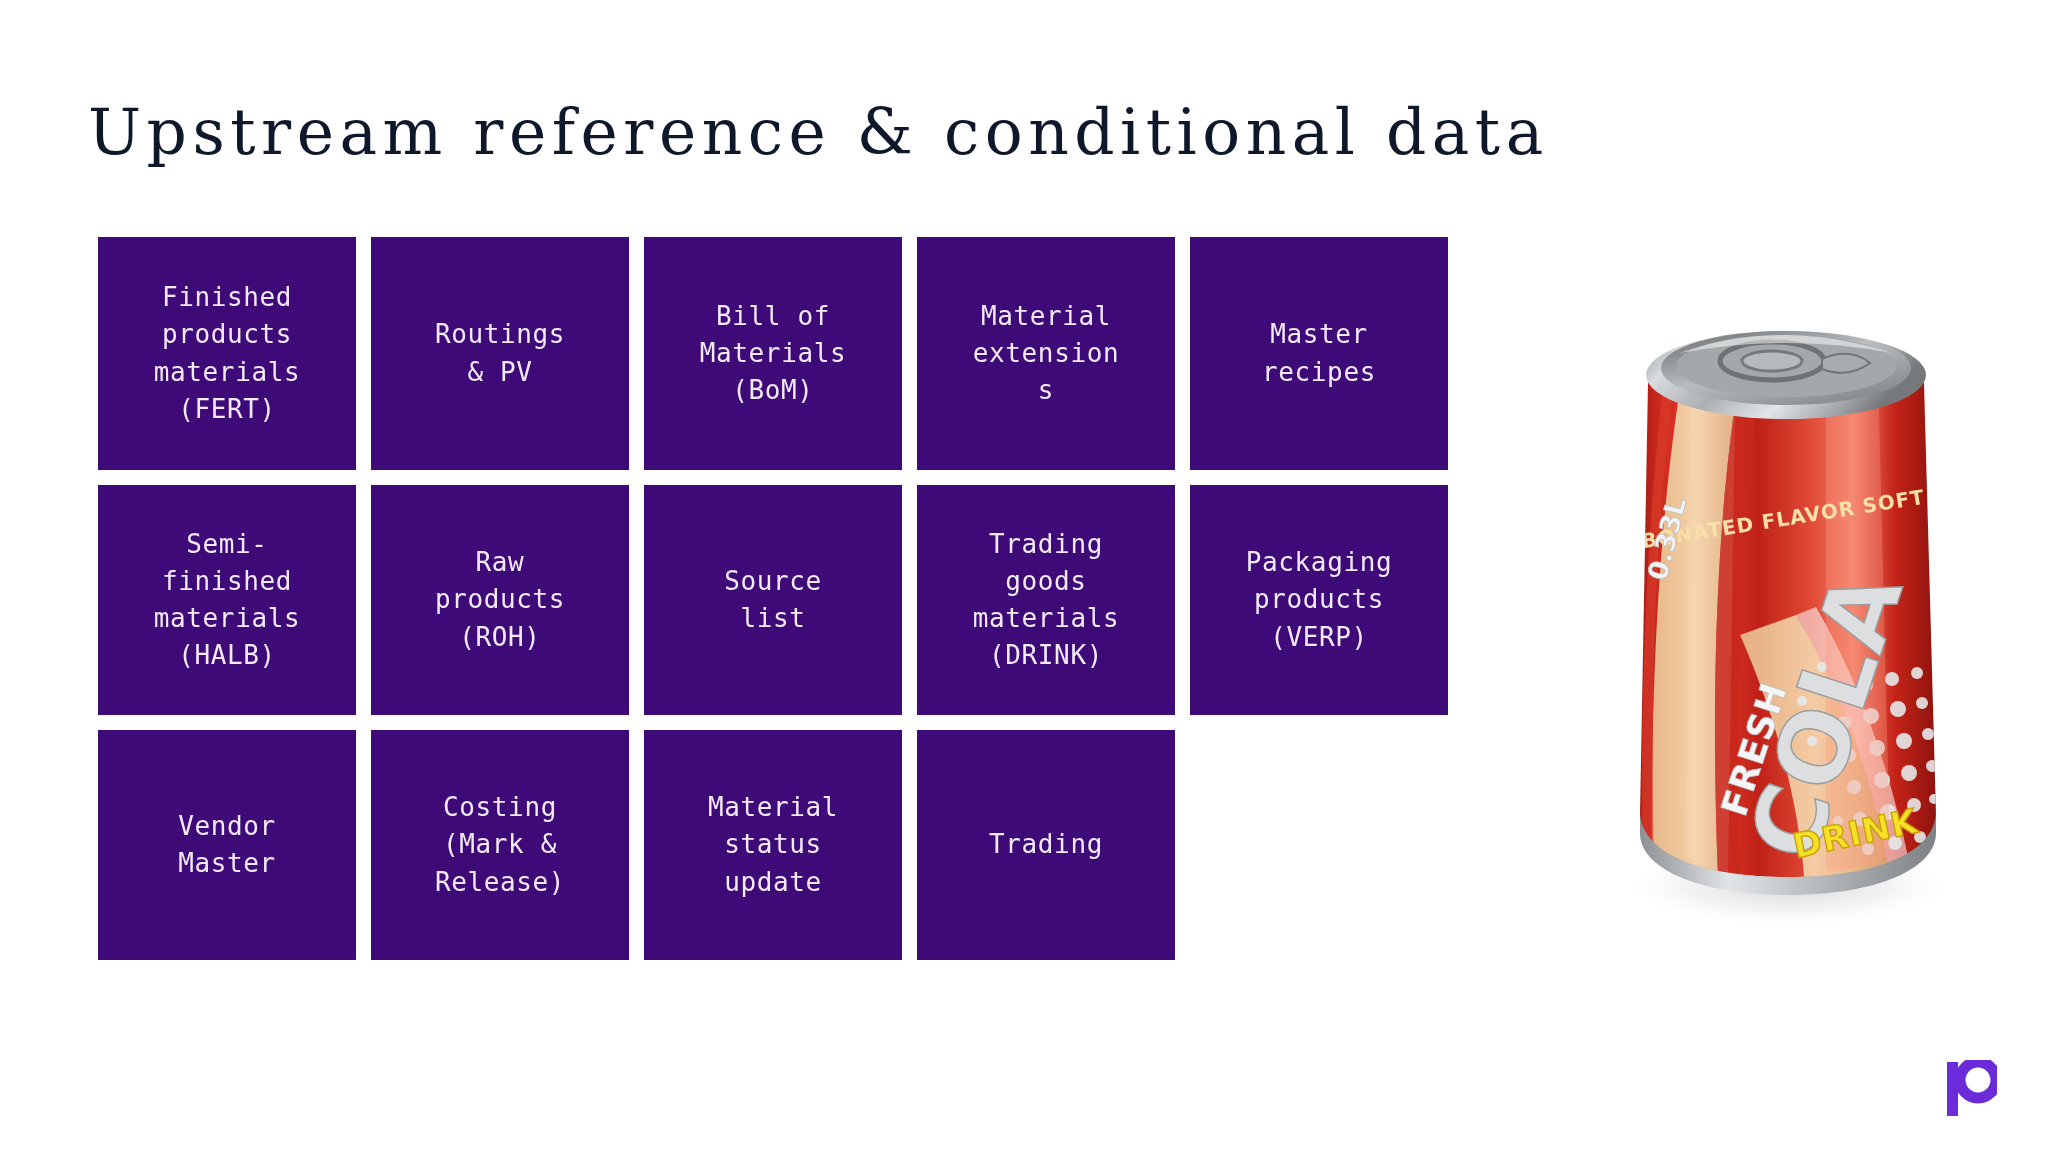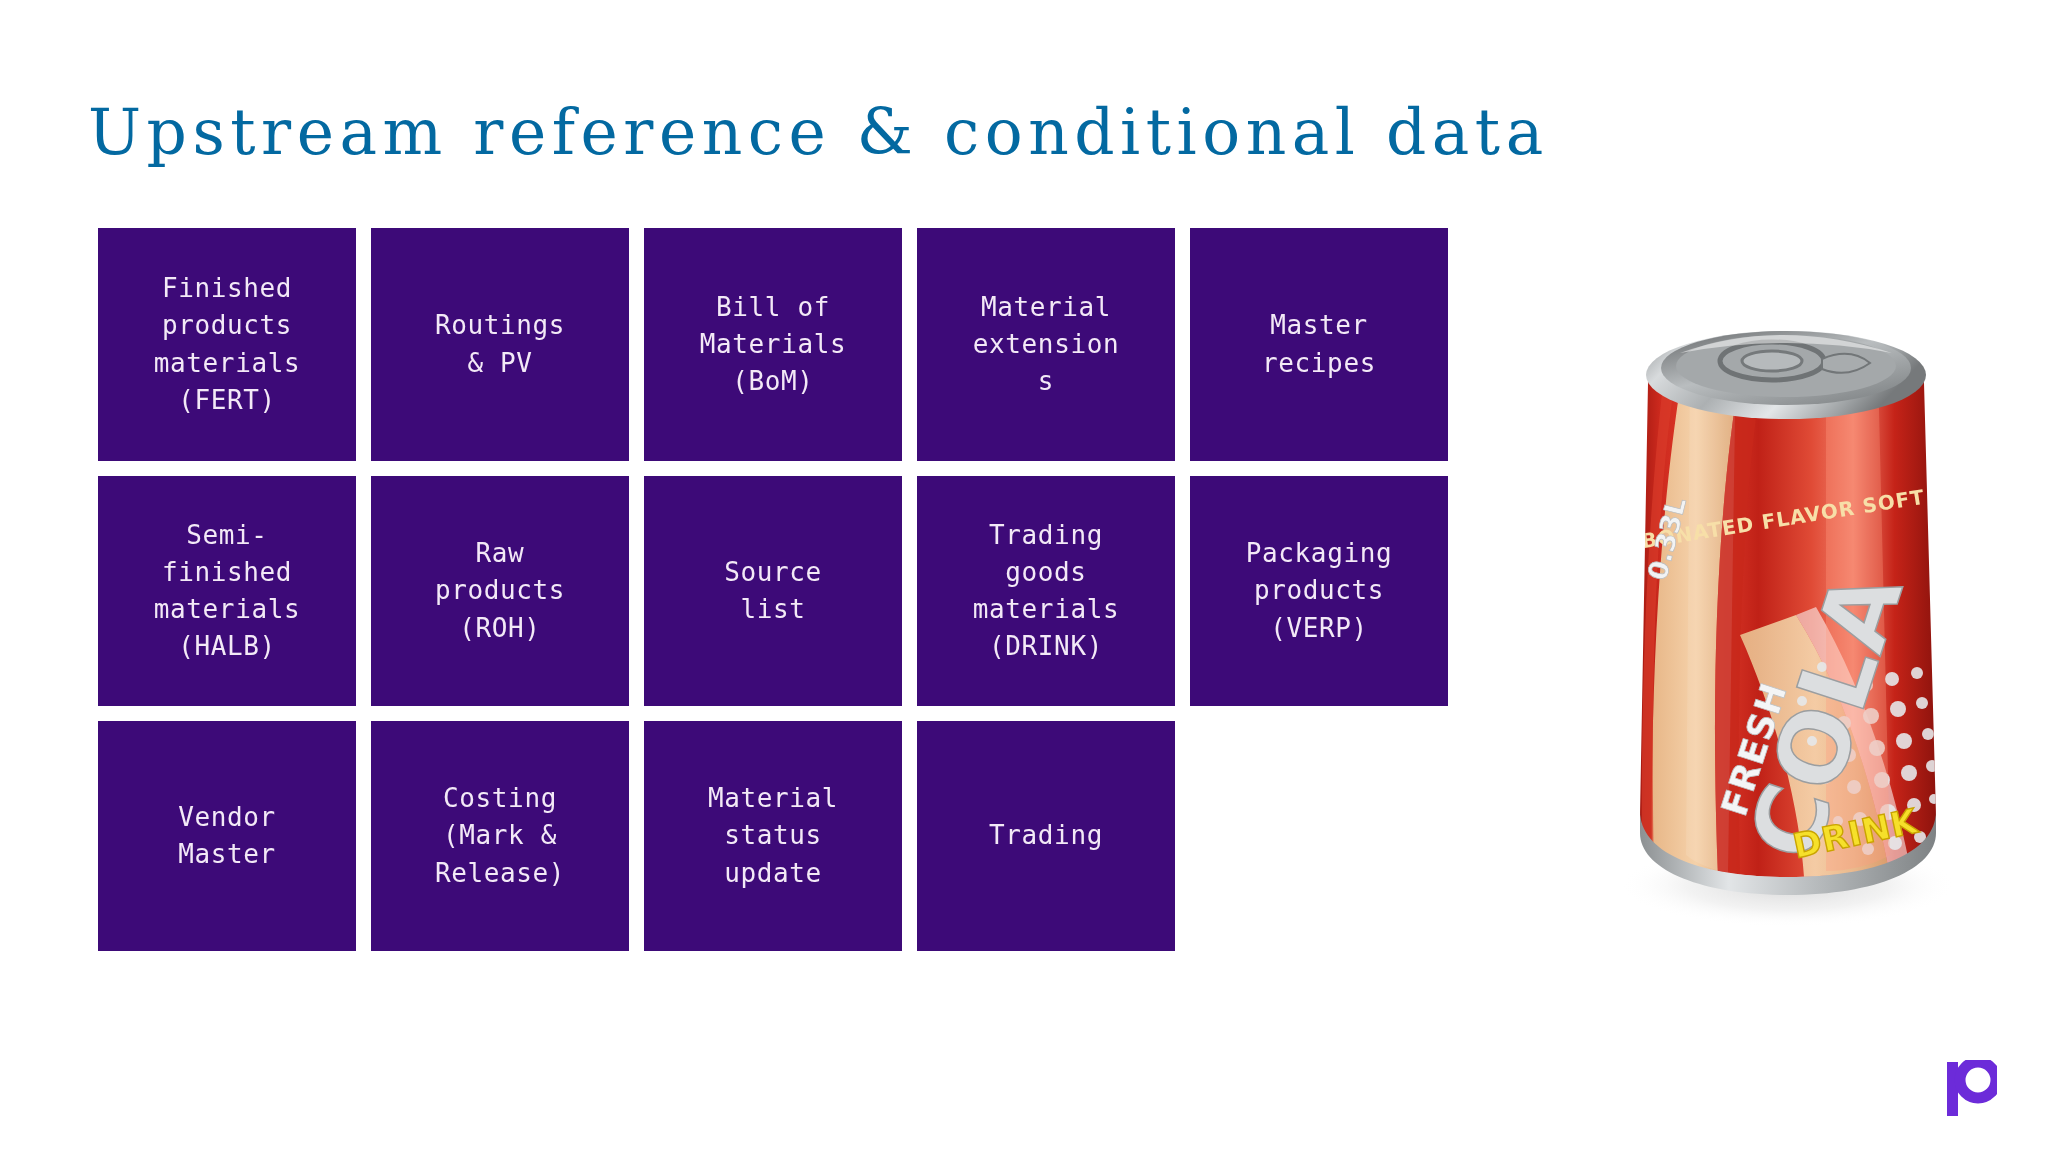--- a/index.html
+++ b/index.html
@@ -18,31 +18,31 @@
   
   #slide-title {
     position: absolute;
     left: 88px;
     top: 96px;
     width: 1700px;
     font-family: "DejaVu Serif", serif;
     font-size: 63px;
     line-height: 1.16;
     letter-spacing: 5.5px;
-    color: #0369a1;
+    color: #0f172a;
     font-weight: 400;
     white-space: pre-wrap;
     z-index: 1;
   }
 
   
   #tile-grid {
     position: absolute;
     left: 98px;
-    top: 228px;
+    top: 237px;
     width: 1352px;
     display: grid;
     grid-template-columns: repeat(5, 258px);
     grid-template-rows: 233px 230px 230px;
     column-gap: 15px;
     row-gap: 15px;
     z-index: 3;
   }
   .tile {
     background: #3D0A78;

